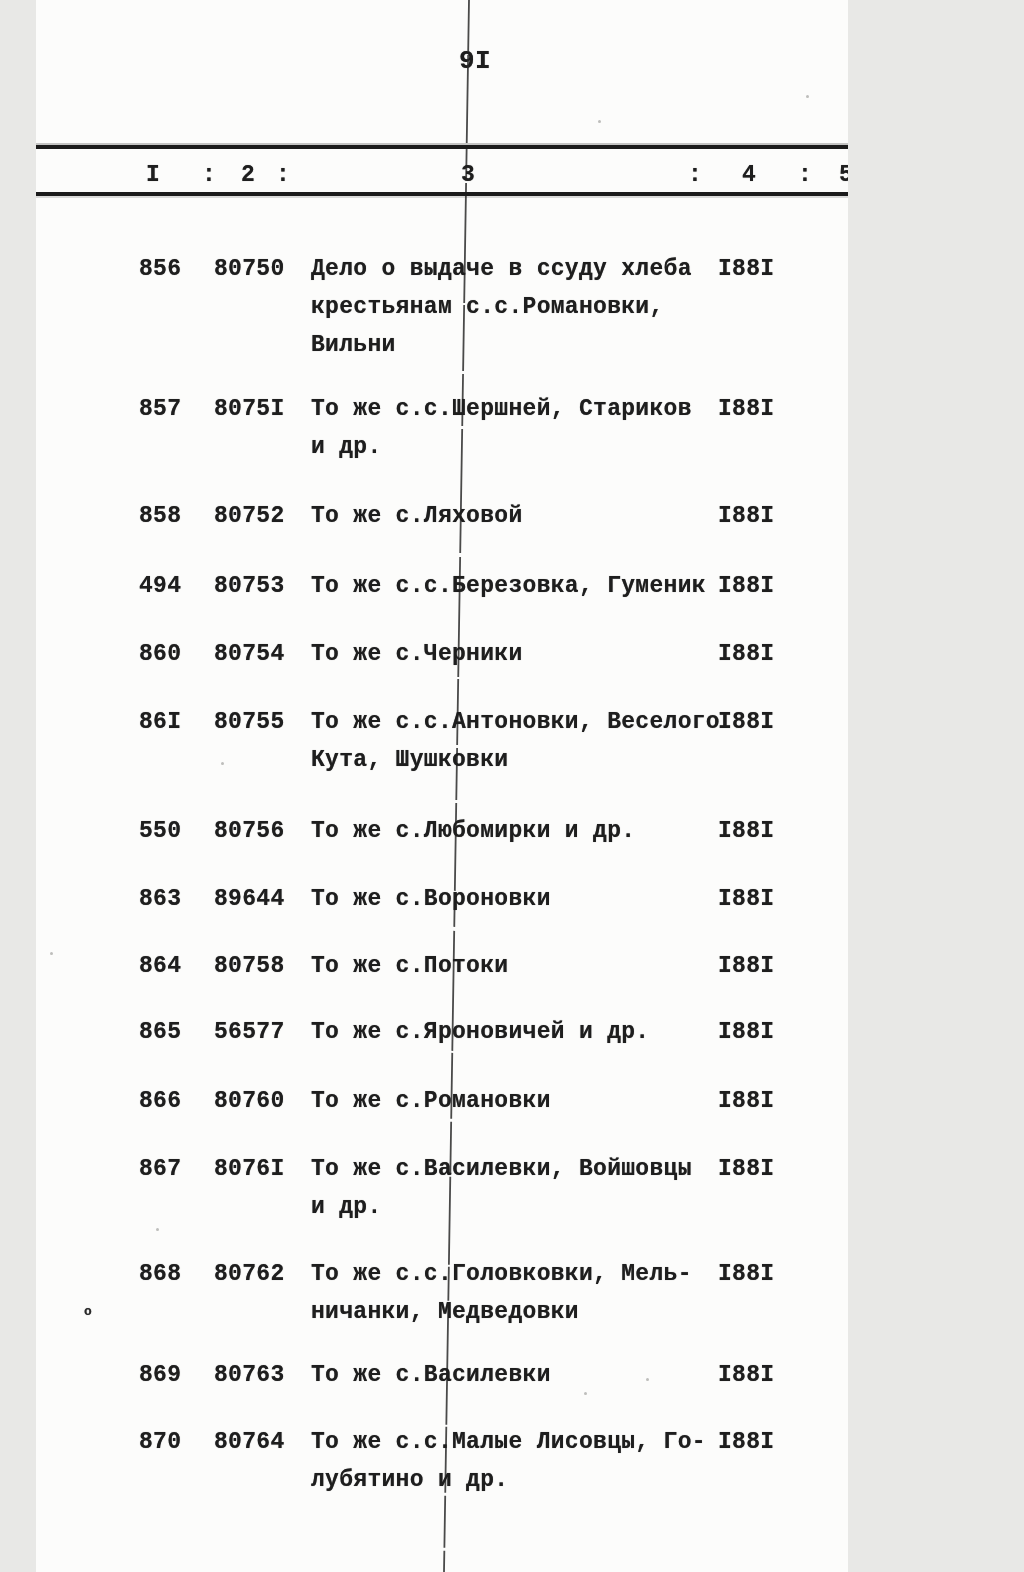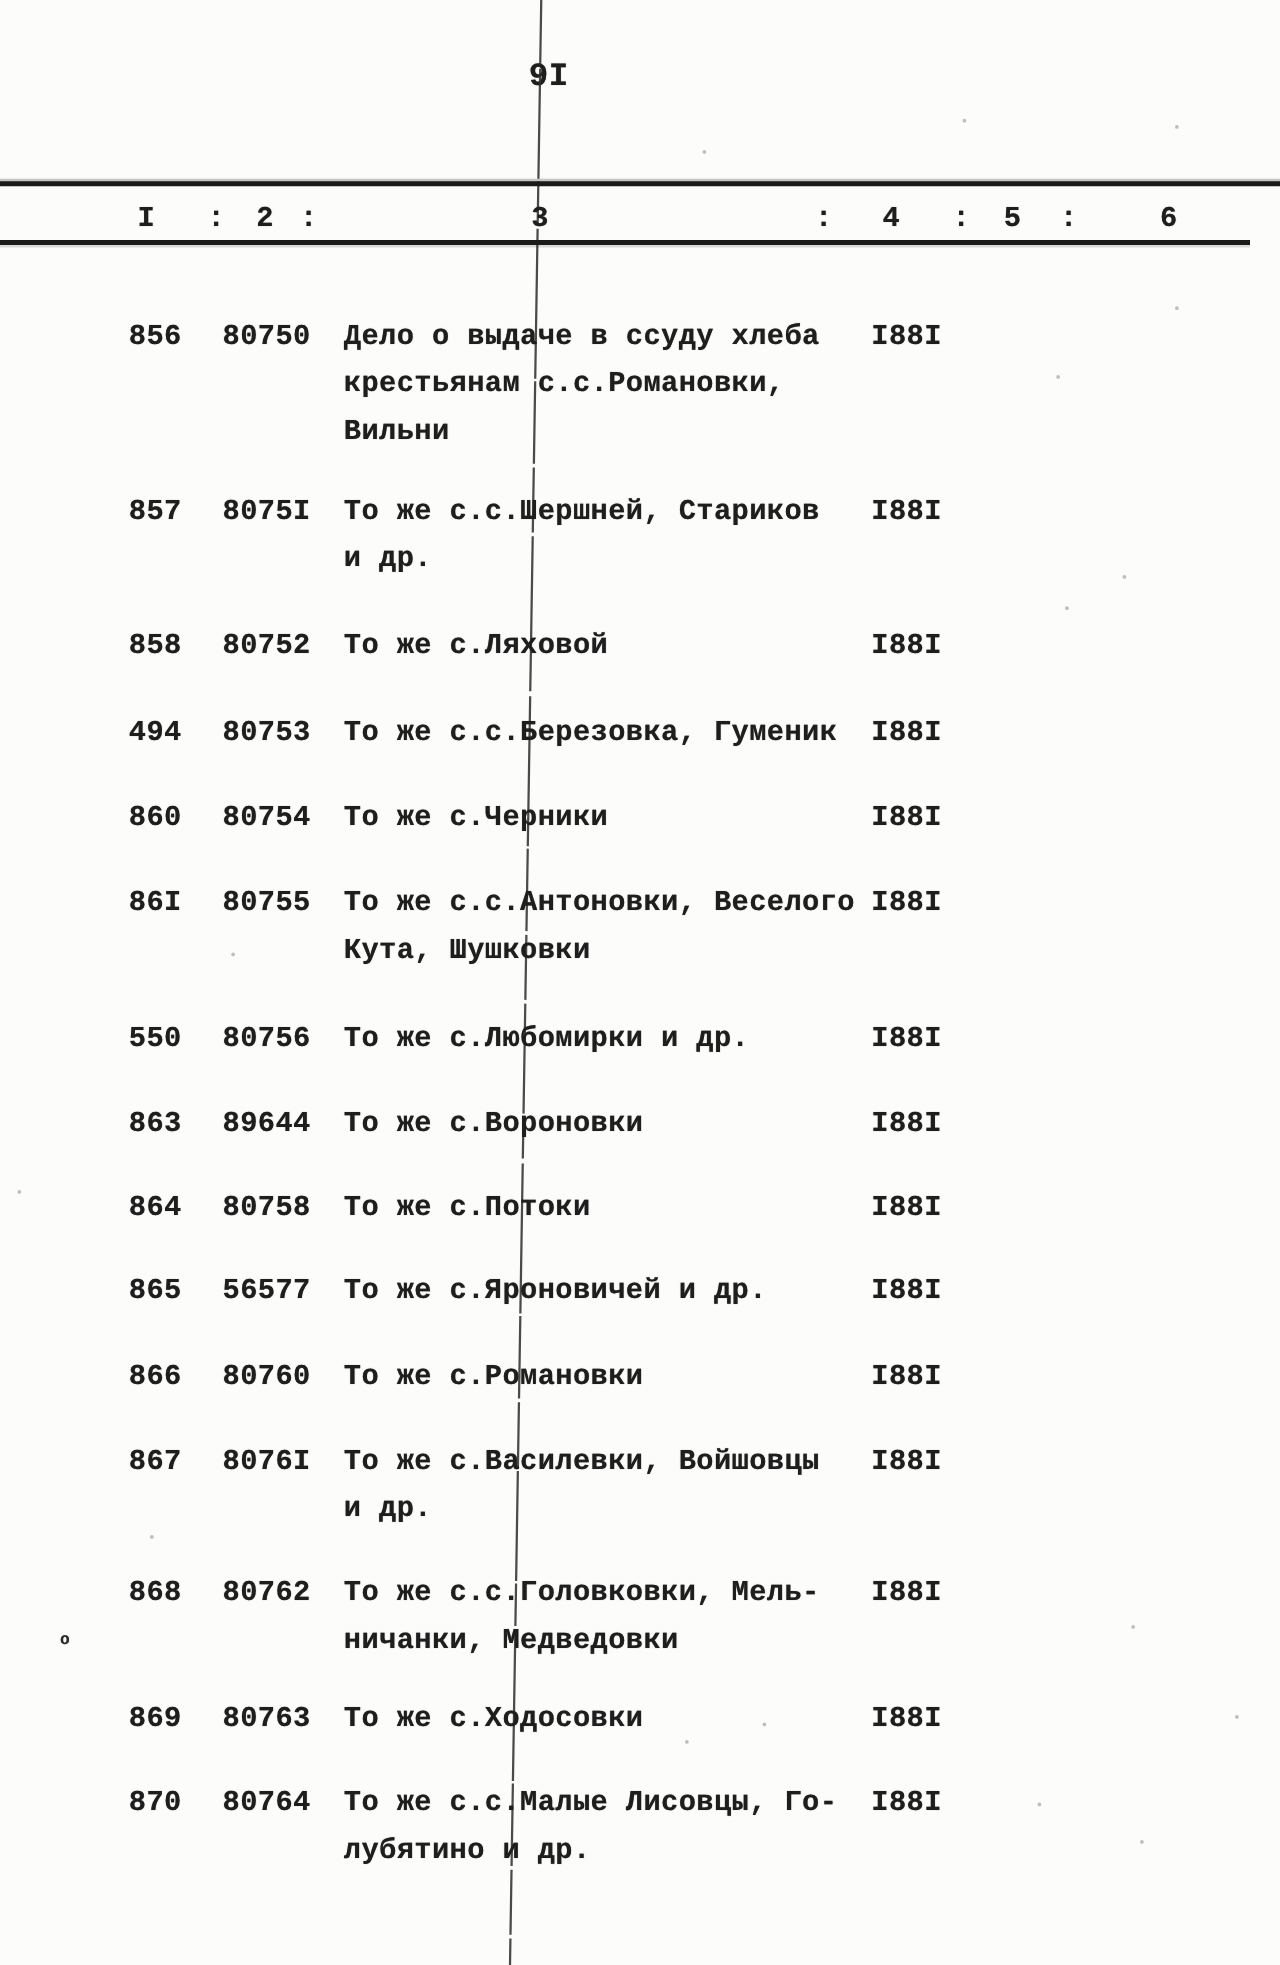--- a/index.html
+++ b/index.html
@@ -2,26 +2,27 @@
 <html><head>
 <meta charset="utf-8">
 <style>
   html, body {
     margin: 0;
     padding: 0;
     background: #e8e8e6;
   }
   .page {
     position: relative;
-    width: 1024px;
+    width: 812px;
     height: 1572px;
     background: #fcfcfb;
     overflow: hidden;
     font-family: "Liberation Mono", "DejaVu Sans Mono", monospace;
     color: #1e1e1e;
+    margin-left: 36px;
   }
   .typed {
     font-weight: 700;
     letter-spacing: 0.3px;
     text-shadow: 0 0 0.7px rgba(20,20,20,0.65);
     white-space: pre;
   }
   .page-number {
     position: absolute;
     left: 423px;
@@ -57,21 +58,21 @@
     z-index: 3;
   }
   .cell {
     position: absolute;
     top: 0;
   }
   .col-num  { left: 103px; }
   .col-file { left: 178px; }
   .col-desc { left: 275px; width: 410px; }
   .col-desc .desc-line { height: 38px; line-height: 38px; }
-  .col-year { left: 697px; text-align: center; }
+  .col-year { left: 682px; text-align: center; }
   .cell, .header-cell { line-height: 38px; height: 38px; }
   .margin-mark {
     position: absolute;
     left: 48px;
     top: 1304px;
     font-size: 13px;
     font-weight: 700;
     color: #2a2a2a;
     z-index: 3;
   }
@@ -220,21 +221,21 @@
         <span class="cell col-desc">
           <div class="desc-line typed">То же с.с.Головковки, Мель-</div>
           <div class="desc-line typed">ничанки, Медведовки</div>
         </span>
         <span class="cell col-year typed">I88I</span>
       </div>
       <div class="row" style="top: 1356px;">
         <span class="cell col-num typed">869</span>
         <span class="cell col-file typed">80763</span>
         <span class="cell col-desc">
-          <div class="desc-line typed">То же с.Ходосовки</div>
+          <div class="desc-line typed">То же с.Василевки</div>
         </span>
         <span class="cell col-year typed">I88I</span>
       </div>
       <div class="row" style="top: 1423px;">
         <span class="cell col-num typed">870</span>
         <span class="cell col-file typed">80764</span>
         <span class="cell col-desc">
           <div class="desc-line typed">То же с.с.Малые Лисовцы, Го-</div>
           <div class="desc-line typed">лубятино и др.</div>
         </span>

